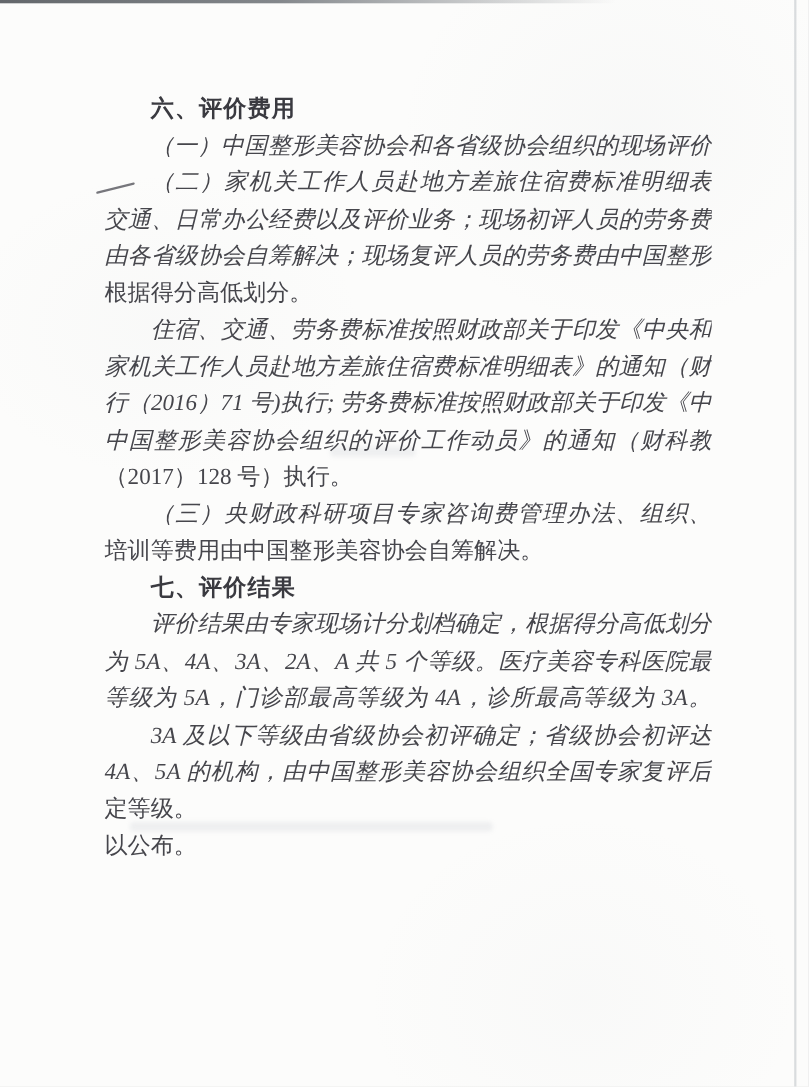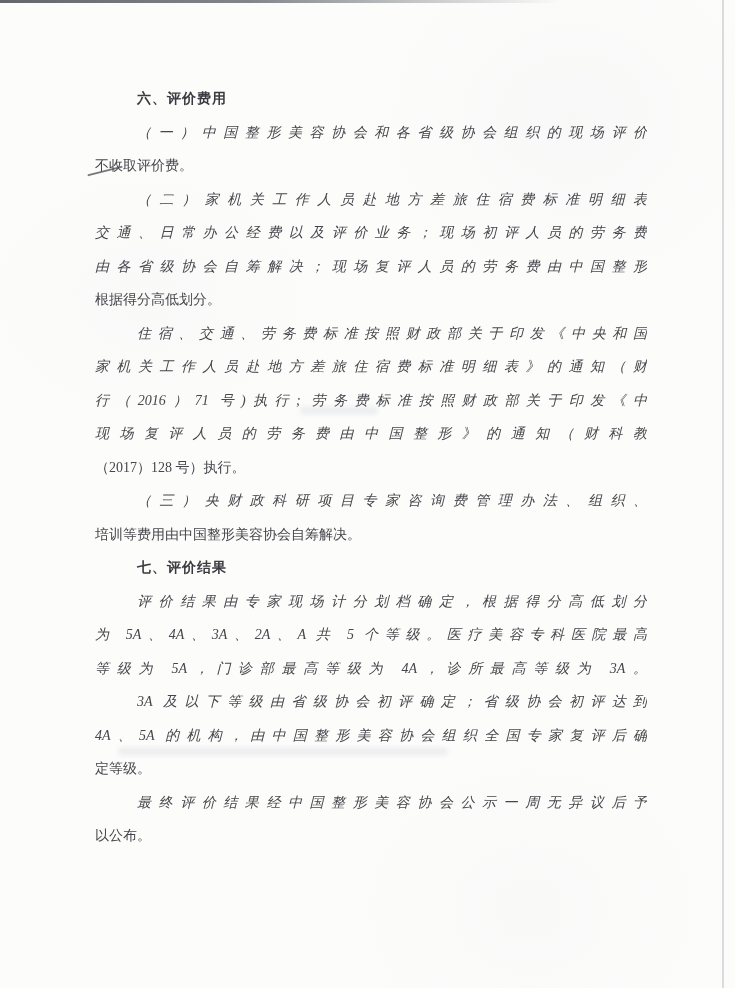--- a/index.html
+++ b/index.html
@@ -14,21 +14,21 @@
       radial-gradient(ellipse 300px 260px at 78% 12%, rgba(180,188,194,0.06), rgba(180,188,194,0) 70%),
       radial-gradient(ellipse 280px 240px at 72% 92%, rgba(188,194,198,0.05), rgba(188,194,198,0) 70%);
     overflow: hidden;
     font-family: "Liberation Serif", "DejaVu Serif", serif;
   }
   .text-block {
     position: absolute;
     left: 95px;
     top: 82px;
     width: 552px;
-    font-size: 14px;
+    font-size: 21px;
     line-height: 33.5px;
     color: #46464c;
     text-rendering: optimizeLegibility;
   }
   .line {
     height: 33.5px;
     overflow: hidden;
     text-align: left;
     white-space: pre-wrap;
   }
@@ -81,36 +81,34 @@
 
   <div class="edge-top"></div>
   <div class="scanline-right"></div>
   <div class="pen-mark"></div>
   <div class="smudge smudge-1"></div>
   <div class="smudge smudge-2"></div>
 
   <div class="text-block">
     <div class="line heading indent">六、评价费用</div>
     <div class="line indent fill">（一）中国整形美容协会和各省级协会组织的现场评价</div>
-    <div class="line">不收取评价费。</div>
     <div class="line indent fill">（二）家机关工作人员赴地方差旅住宿费标准明细表</div>
     <div class="line fill">交通、日常办公经费以及评价业务；现场初评人员的劳务费</div>
     <div class="line fill">由各省级协会自筹解决；现场复评人员的劳务费由中国整形</div>
     <div class="line">根据得分高低划分。</div>
     <div class="line indent fill">住宿、交通、劳务费标准按照财政部关于印发《中央和国</div>
     <div class="line fill">家机关工作人员赴地方差旅住宿费标准明细表》的通知（财</div>
     <div class="line fill">行（2016）71 号)执行; 劳务费标准按照财政部关于印发《中</div>
-    <div class="line fill">现场复评人员的劳务费由中国整形》的通知（财科教</div>
+    <div class="line fill">中国整形美容协会组织的评价工作动员》的通知（财科教</div>
     <div class="line">（2017）128 号）执行。</div>
     <div class="line indent fill">（三）央财政科研项目专家咨询费管理办法、组织、</div>
     <div class="line">培训等费用由中国整形美容协会自筹解决。</div>
     <div class="line heading indent">七、评价结果</div>
     <div class="line indent fill">评价结果由专家现场计分划档确定，根据得分高低划分</div>
     <div class="line fill">为 5A、4A、3A、2A、A 共 5 个等级。医疗美容专科医院最高</div>
     <div class="line fill">等级为 5A，门诊部最高等级为 4A，诊所最高等级为 3A。</div>
     <div class="line indent fill">3A 及以下等级由省级协会初评确定；省级协会初评达到</div>
     <div class="line fill">4A、5A 的机构，由中国整形美容协会组织全国专家复评后确</div>
     <div class="line">定等级。</div>
-    <div class="line indent fill">最终评价结果经中国整形美容协会公示一周无异议后予</div>
     <div class="line">以公布。</div>
   </div>
 
 </div>
 
 </body></html>

